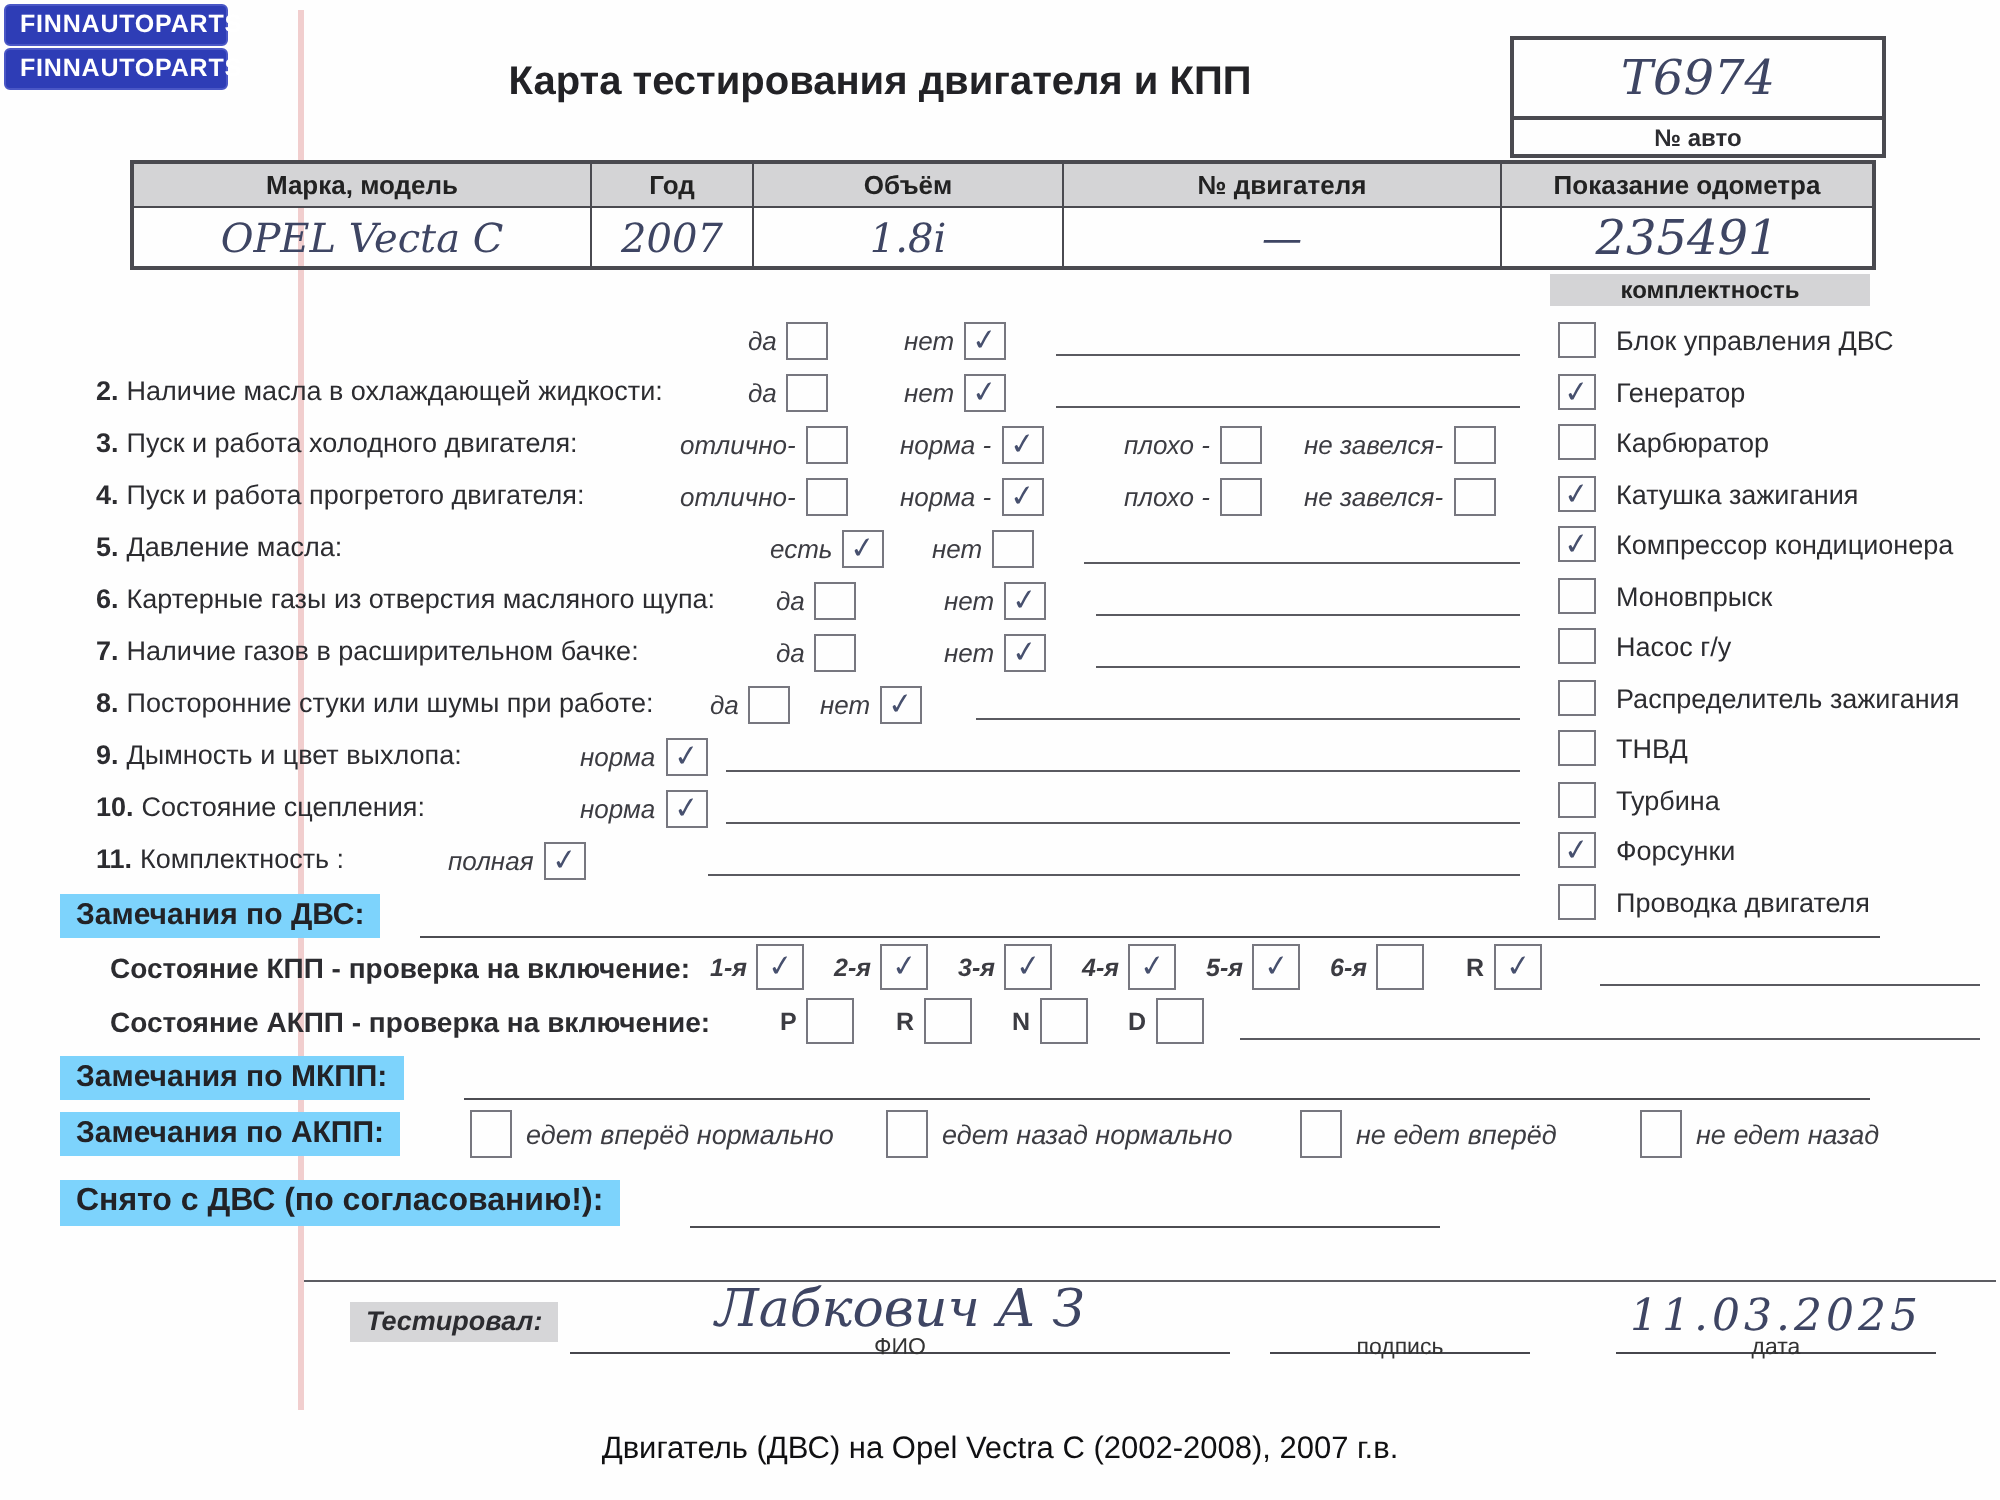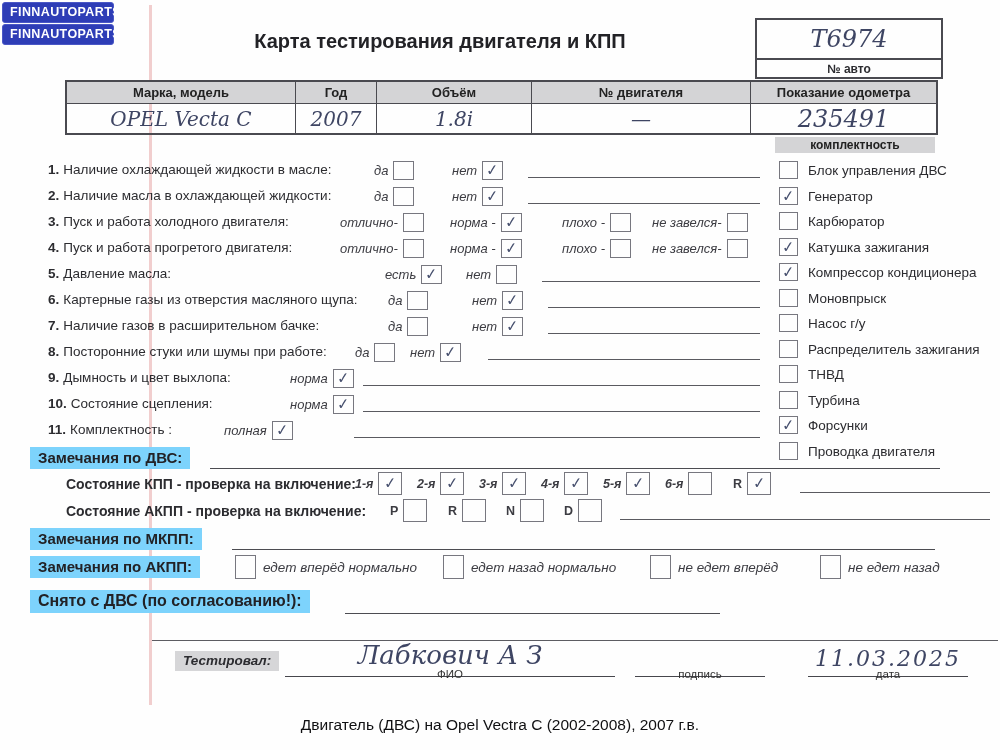--- a/index.html
+++ b/index.html
@@ -55,21 +55,21 @@
              font-size:12px;font-weight:bold;display:flex;align-items:center;justify-content:center;color:#222;}
   .chk-item{position:absolute;left:779px;width:215px;height:20px;display:flex;align-items:center;}
   .chk-item .cb{width:19px;height:18px;margin-right:10px;}
   .chk-item .chk-label{font-size:13.5px;white-space:nowrap;}
 
   .graybar{background:#7dd3fc;font-weight:bold;color:#222226;}
   .secbar{position:absolute;padding:2px 8px 3px;font-size:15px;}
   .secline{position:absolute;height:0;border-bottom:1.6px solid #4c4c52;}
 
   .gear-row{position:absolute;left:55px;width:940px;height:26px;}
-  .gear-label{position:absolute;left:11px;top:0;line-height:26px;font-weight:bold;font-size:14px;white-space:nowrap;}
+  .gear-label{position:absolute;left:0;top:0;line-height:26px;font-weight:bold;font-size:14px;white-space:nowrap;}
   .gear{position:absolute;top:1px;display:flex;align-items:center;}
   .gear .opt-label{font-weight:bold;font-size:12.5px;}
   .gear .cb{width:24px;height:23px;}
   .gear-u .opt-label{font-style:normal;}
 
   .akpp-opt{position:absolute;top:1px;display:flex;align-items:center;}
   .akpp-opt .cb{width:21px;height:24px;margin-right:7px;}
   .akpp-opt .opt-label{font-size:13.5px;margin-right:0;}
 
   
@@ -116,21 +116,20 @@
       <td class="hw hw-md">OPEL Vecta C</td>
       <td class="hw hw-md">2007</td>
       <td class="hw hw-md">1.8i</td>
       <td class="hw hw-md">—</td>
       <td class="hw hw-lg">235491</td>
     </tr>
   </tbody>
     </table>
 
   <div class="q-row" style="top:158px">
-    <span class="q-text"><span class="q-num">1.</span><span>Наличие охлаждающей жидкости в масле:</span></span>
     <span class="opt" style="left:326px">
         <span class="opt-label">да</span>
         <span class="cb"></span>
       </span>
     <span class="opt" style="left:404px">
         <span class="opt-label">нет</span>
         <span class="cb">
           <span class="tick">✓</span>
         </span>
       </span>

